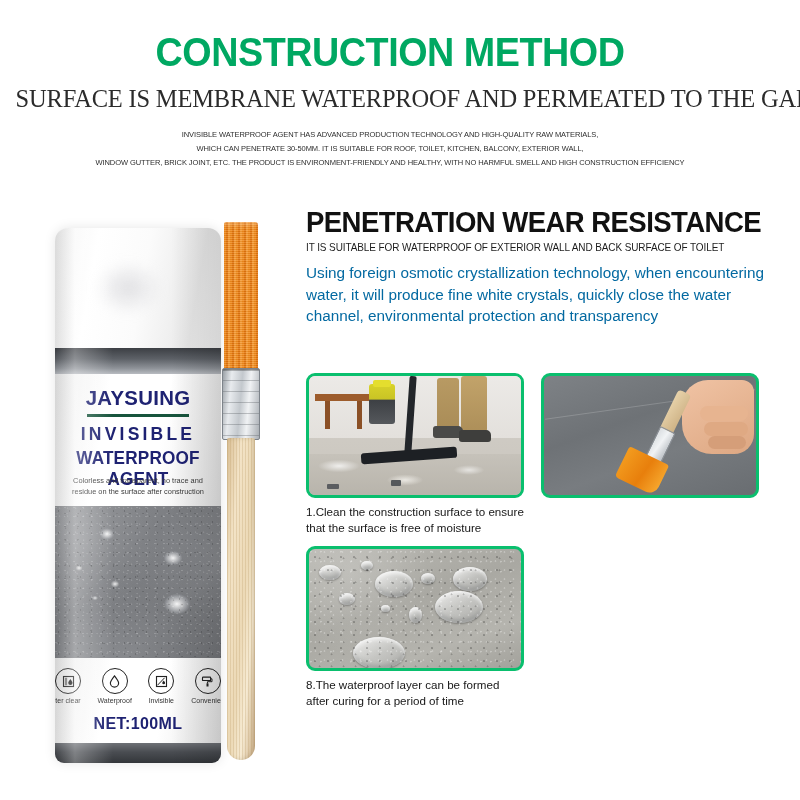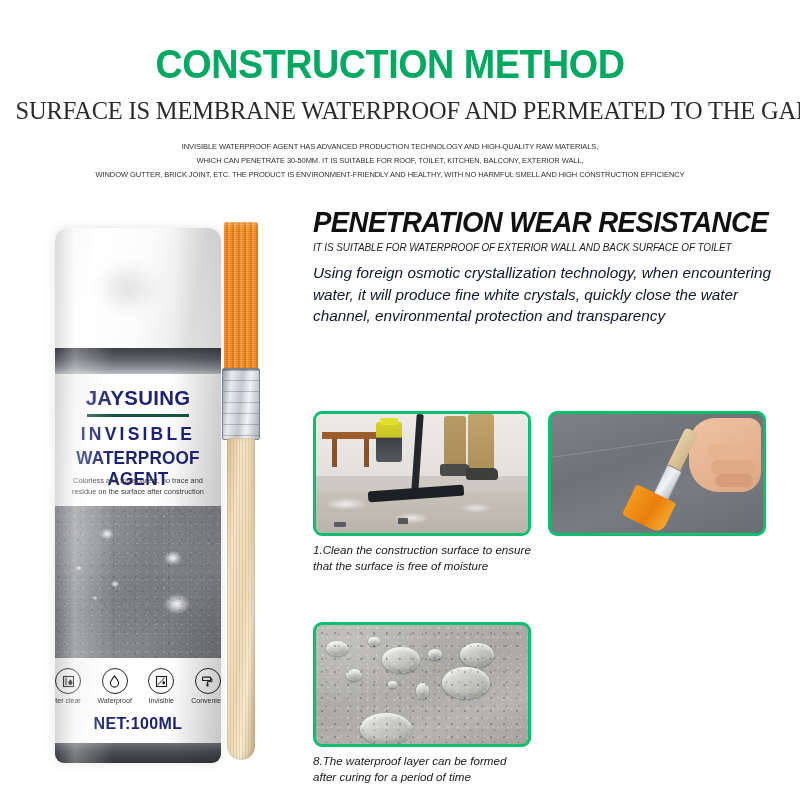--- a/index.html
+++ b/index.html
@@ -7,21 +7,21 @@
   body {
     width: 800px;
     height: 800px;
     background: #ffffff;
     font-family: "Liberation Sans", sans-serif;
     overflow: hidden;
     position: relative;
   }
 
   
-  .header { width: 780px; padding-top: 44px; text-align: center; }
+  .header { width: 780px; padding-top: 32px; text-align: center; }
 
   .main-title {
     font-family: "Liberation Sans", sans-serif;
     font-weight: bold;
     font-size: 41px;
     letter-spacing: -0.5px;
     color: #00a862;
     transform: scaleX(0.92);
     line-height: 1.0;
   }
@@ -187,43 +187,43 @@
   .br-handle {
     position: absolute; left: 9px; top: 216px; width: 28px; height: 322px;
     border-radius: 2px 2px 14px 14px;
     background:
       repeating-linear-gradient(90deg, rgba(190,160,110,0.30) 0 1px, rgba(0,0,0,0) 1px 3px),
       linear-gradient(95deg,#d8bd92 0%,#f3e3c6 26%,#ecd9b6 55%,#f6ead2 74%,#cdb089 100%);
     box-shadow: inset -2px 0 4px rgba(120,95,60,0.25);
   }
 
   
-  .right { position: absolute; left: 313px; top: 0px; width: 487px; font-style: italic; }
+  .right { position: absolute; left: 306px; top: 0px; width: 487px; }
 
   .sec-title {
     font-weight: bold; font-size: 29px; color: #111;
     letter-spacing: -0.6px; line-height: 1.0;
     transform: scaleX(0.95); transform-origin: left center;
   }
   .sec-sub {
     font-size: 10.3px; color: #1d1d1d; margin-top: 5px;
     transform: scaleX(0.97); transform-origin: left center;
     letter-spacing: -0.1px;
   }
   .sec-body {
-    font-size: 15.3px; color: #0f172a; line-height: 1.42; margin-top: 9px;
+    font-size: 15.3px; color: #0369a1; line-height: 1.42; margin-top: 9px;
     max-width: 472px;
   }
 
   
   .grid {
     position: absolute; left: 0; top: 165px; width: 487px;
     display: grid; grid-template-columns: 218px 218px; column-gap: 17px; row-gap: 10px;
   }
-  .cell { width: 218px; margin-top: 38px; }
+  .cell { width: 218px; }
   .photo {
     width: 218px; height: 125px; border: 3px solid #0abf6e; border-radius: 9px;
     overflow: hidden; position: relative;
   }
   .cap {
     font-size: 11.6px; color: #171717; line-height: 1.38; margin-top: 6px;
   }
 
   
   .ph1 {

